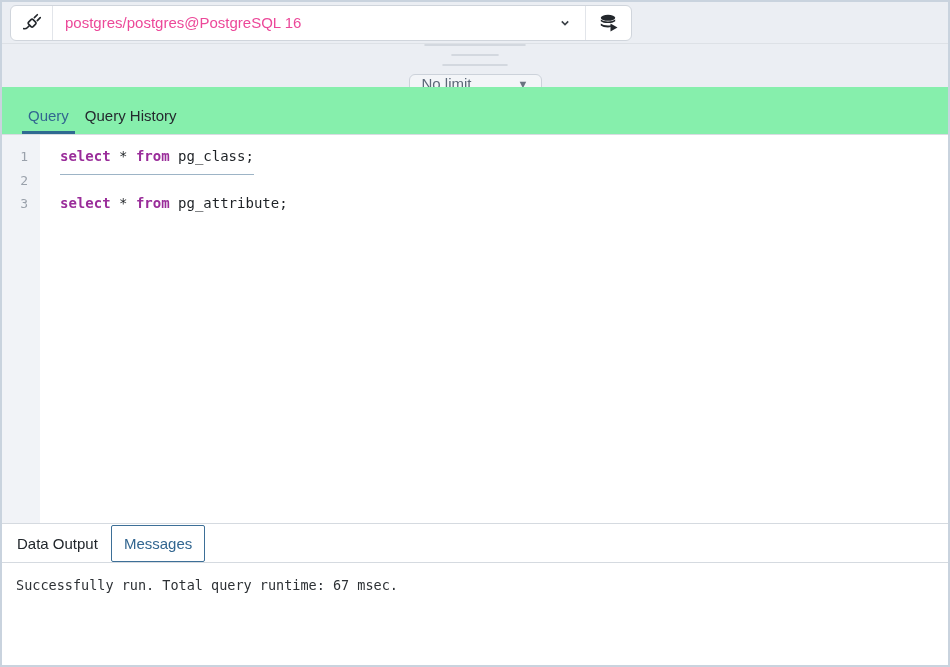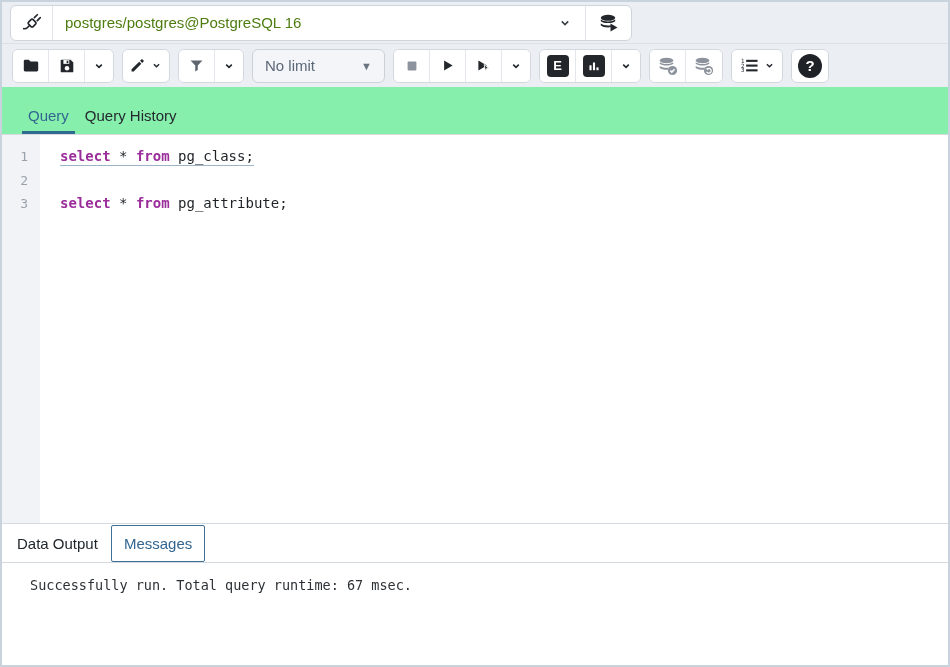--- a/index.html
+++ b/index.html
@@ -15,25 +15,25 @@
   
   .header { background: #ebeef3; }
   .conn-row { height: 42px; display: flex; align-items: center; padding: 0 8px; border-bottom: 1px solid #dde1e6; }
   .conn-box {
     display: flex; align-items: stretch; height: 36px; width: 622px;
     background: #fff; border: 1px solid #d0d5dc; border-radius: 6px; overflow: hidden;
   }
   .conn-cell { display: flex; align-items: center; justify-content: center; }
   .conn-plug { width: 42px; border-right: 1px solid #e2e5ea; color: #23272c; }
   .conn-select { flex: 1; display: flex; align-items: center; padding: 0 12px; cursor: pointer; }
-  .conn-select .val { font-size: 15px; color: #4d7c0f; flex: 1; }
+  .conn-select .val { font-size: 15px; color: #ec4899; flex: 1; }
   .conn-select .chev { color: #3c4248; }
   .conn-db { width: 46px; border-left: 1px solid #e2e5ea; color: #23272c; cursor: pointer; }
 
-  .toolbar { height: 43px; display: flex; align-items: center; padding: 0 10px; gap: 8px; }
+  .toolbar { height: 43px; display: flex; align-items: center; padding: 0 10px; gap: 8px; flex-direction: column; }
   .grp {
     display: flex; align-items: stretch; height: 34px;
     background: #fff; border: 1px solid #d3d8df; border-radius: 6px; overflow: hidden;
   }
   .btn {
     display: flex; align-items: center; justify-content: center;
     min-width: 36px; padding: 0 6px; background: #fff; border: none;
     border-right: 1px solid #e3e6ea; color: #23272c; cursor: pointer;
   }
   .btn:last-child { border-right: none; }
@@ -60,30 +60,30 @@
   .tabbar { height: 48px; background: #86efac; border-bottom: 1px solid #d8dce1; display: flex; align-items: flex-end; padding: 0 20px; gap: 4px; }
   .tab { padding: 8px 6px 7px; font-size: 15px; color: #24292e; cursor: pointer; border-bottom: 3px solid transparent; }
   .tab.active { color: #326690; border-bottom-color: #2f6a91; }
 
   
   .editor { flex: 1; display: flex; background: #fff; overflow: hidden; font-family: "DejaVu Sans Mono", monospace; }
   .gutter { width: 38px; background: #f1f3f7; padding-top: 10px; }
   .lnum { height: 23.5px; text-align: right; padding-right: 12px; font-size: 13px; color: #9aa1ab; line-height: 23.5px; }
   .code { flex: 1; padding: 10px 0 0 20px; }
   .cline { height: 23.5px; line-height: 23.5px; font-size: 14px; white-space: pre; color: #1e2226; }
-  .cline .stmt.executed { border-bottom: 1px solid #9db4c6; padding-bottom: 1px; }
+  .cline .stmt.executed { border-bottom: 1px solid #9db4c6; padding-bottom: 10px; }
   .kw { color: #9a2d9a; font-weight: bold; }
 
   
   .btm-tabbar { height: 40px; background: #fff; border-top: 1px solid #d5dae0; border-bottom: 1px solid #d5dae0; display: flex; align-items: center; padding: 0 2px; }
   .btab { padding: 9px 12px; font-size: 15px; color: #21262b; cursor: pointer; border: 1px solid transparent; }
   .btab.active { color: #326690; border: 1px solid #3d6f97; border-radius: 2px; }
 
   
-  .messages { flex: 0 0 102px; background: #fff; padding: 10px 28px; font-family: "DejaVu Sans Mono", monospace; font-size: 13.5px; color: #2d3135; }
+  .messages { flex: 0 0 102px; background: #fff; padding: 10px 14px; font-family: "DejaVu Sans Mono", monospace; font-size: 13.5px; color: #2d3135; }
   .messages .mline { line-height: 24px; }
 
   svg { display: block; }
 </style>
 </head>
 <body>
 
 <div class="window">
 
   <div class="header">

